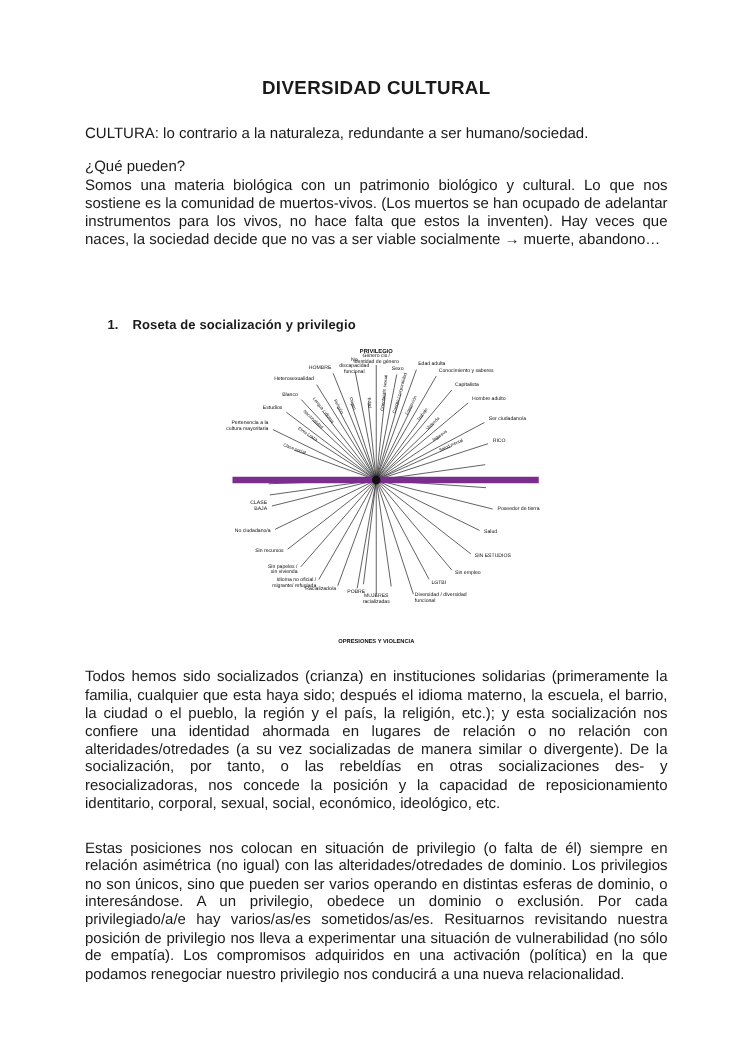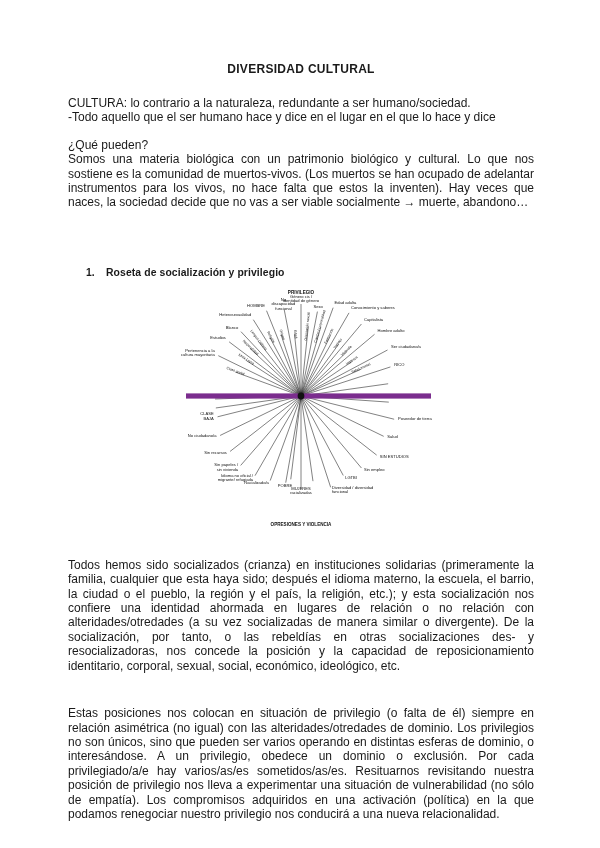--- a/index.html
+++ b/index.html
@@ -21,21 +21,21 @@
     width: 600px; height: 848px;
     background: #ffffff;
   }
   .content {
     position: absolute;
     left: 68px;
     top: 62px;
     width: 466px;
   }
   .doc-title {
-    font-size: 12px;
+    font-size: 15px;
     font-weight: bold;
     text-align: center;
     letter-spacing: 0.3px;
     margin: 0 0 20px 0;
   }
   .para {
     font-size: 12px;
     line-height: 14.4px;
     margin: 0;
     text-align: left;
@@ -56,32 +56,31 @@
 
   
   .figure {
     position: relative;
     width: 466px;
     height: 248px;
     margin-top: 6px;
   }
   .figure svg { display: block; }
 
-  .para-block { margin-top: 16px; }
+  .para-block { margin-top: 4px; }
 </style>
 </head>
 <body>
 
 <div class="page">
   <div class="content">
 
     <h1 class="doc-title">DIVERSIDAD CULTURAL</h1>
 
     <p class="para">CULTURA: lo contrario a la naturaleza, redundante a ser humano/sociedad.</p>
-    <p class="para">-Todo aquello que el ser humano hace y dice en el lugar en el que lo hace y dice</p>
 
     <div class="gap-md"></div>
 
     <p class="para">¿Qué pueden?</p>
     <p class="para justify">Somos una materia biológica con un patrimonio biológico y cultural. Lo que nos sostiene es la comunidad de muertos-vivos. (Los muertos se han ocupado de adelantar instrumentos para los vivos, no hace falta que estos la inventen). Hay veces que naces, la sociedad decide que no vas a ser viable socialmente → muerte, abandono…</p>
 
     <div class="gap-lg"></div>
 
     <div class="heading-row">
       <span class="heading-num">1.</span>

